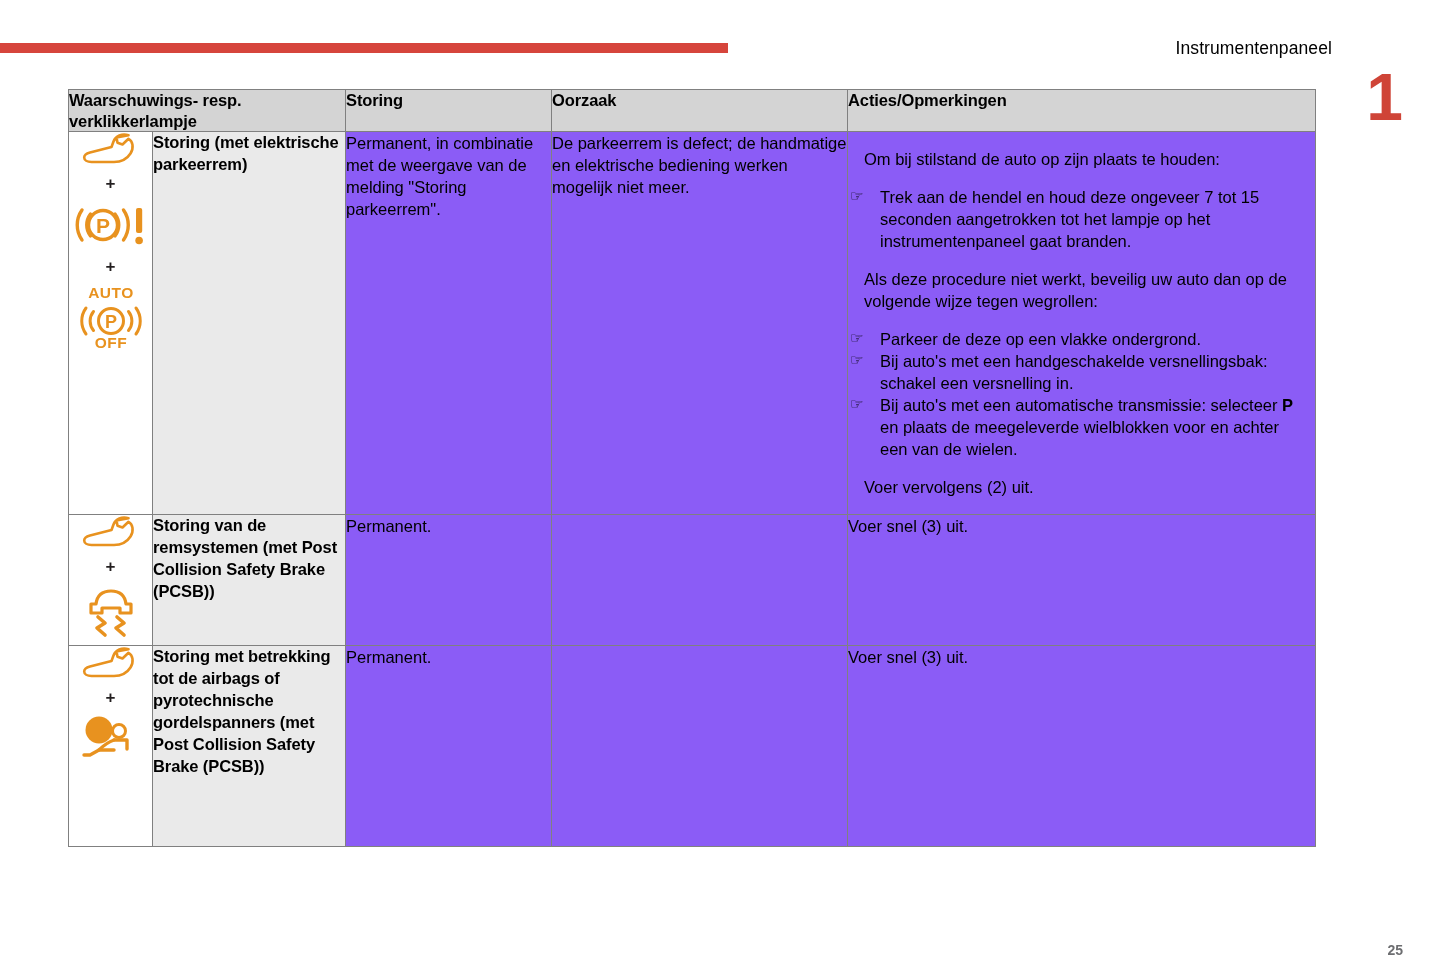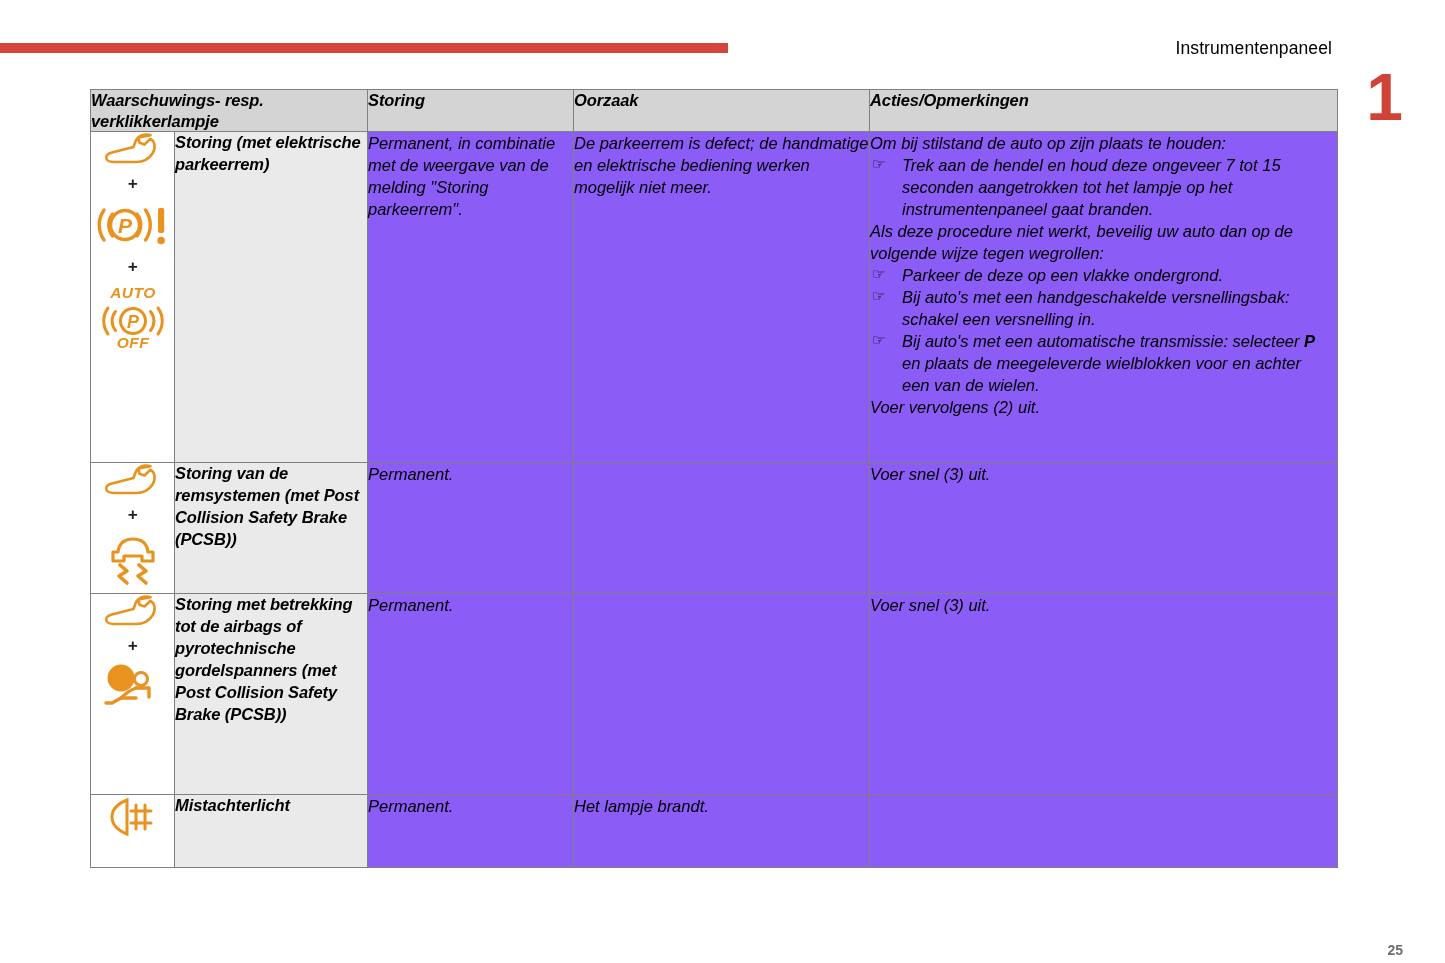--- a/index.html
+++ b/index.html
@@ -50,24 +50,23 @@
     top: 919px;
     font-size: 14px;
     font-weight: bold;
     color: #6d6e71;
     margin-top: 23px;
   }
 
   
   .table-wrap {
     position: absolute;
-    left: 90px;
+    left: 68px;
     top: 89px;
     width: 1247px;
-    font-style: italic;
   }
   table.matrix {
     border-collapse: collapse;
     width: 100%;
     table-layout: fixed;
   }
   table.matrix td, table.matrix th {
     border: 1px solid #808080;
     vertical-align: top;
     padding: 0;
@@ -108,21 +107,21 @@
     background: #8b5cf6;
     font-size: 16.5px;
     line-height: 1.335;
     padding: 11px 10px 10px 10px;
   }
   td.body-cell.wide {
     padding-right: 8px;
   }
 
   
-  .plain-line { margin: 0; }
+  .plain-line { margin: 16px; }
   ul.hand-list {
     list-style: none;
     margin: 0;
     padding: 0;
   }
   ul.hand-list li {
     position: relative;
     padding-left: 32px;
     margin: 0;
     line-height: 1.335;
@@ -286,37 +285,16 @@
             </svg>
           </span>
         </div>
       </td>
       <td class="label-cell">Storing met betrekking tot de airbags of pyrotechnische gordelspanners (met Post Collision Safety Brake (PCSB))</td>
       <td class="body-cell">Permanent.</td>
       <td class="body-cell"></td>
       <td class="body-cell wide">Voer snel (3) uit.</td>
     </tr>
 
-    <tr>
-      <td class="icon-cell" style="height:72px">
-        <div class="icon-stack">
-          <span>
-            <svg class="tl-svg" width="52" height="44" viewBox="0 0 52 44">
-              <path d="M20 5 C10 9 5 15 5 22 C5 29 10 35 20 39 Z" fill="none" stroke="#e8921f" stroke-width="3"></path>
-              <g stroke="#e8921f" stroke-width="3" stroke-linecap="round">
-                <path d="M29 10 L29 34"></path>
-                <path d="M38 10 L38 34"></path>
-                <path d="M24 16 L44 16"></path>
-                <path d="M24 28 L44 28"></path>
-              </g>
-            </svg>
-          </span>
-        </div>
-      </td>
-      <td class="label-cell">Mistachterlicht</td>
-      <td class="body-cell">Permanent.</td>
-      <td class="body-cell">Het lampje brandt.</td>
-      <td class="body-cell wide"></td>
-    </tr>
 
   </tbody>
 </table>
 </div>
 
 </body></html>

